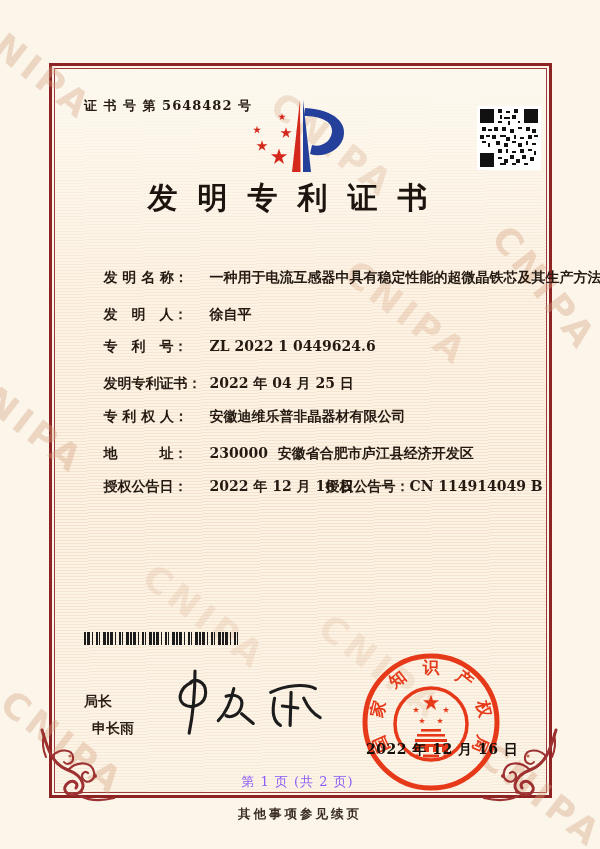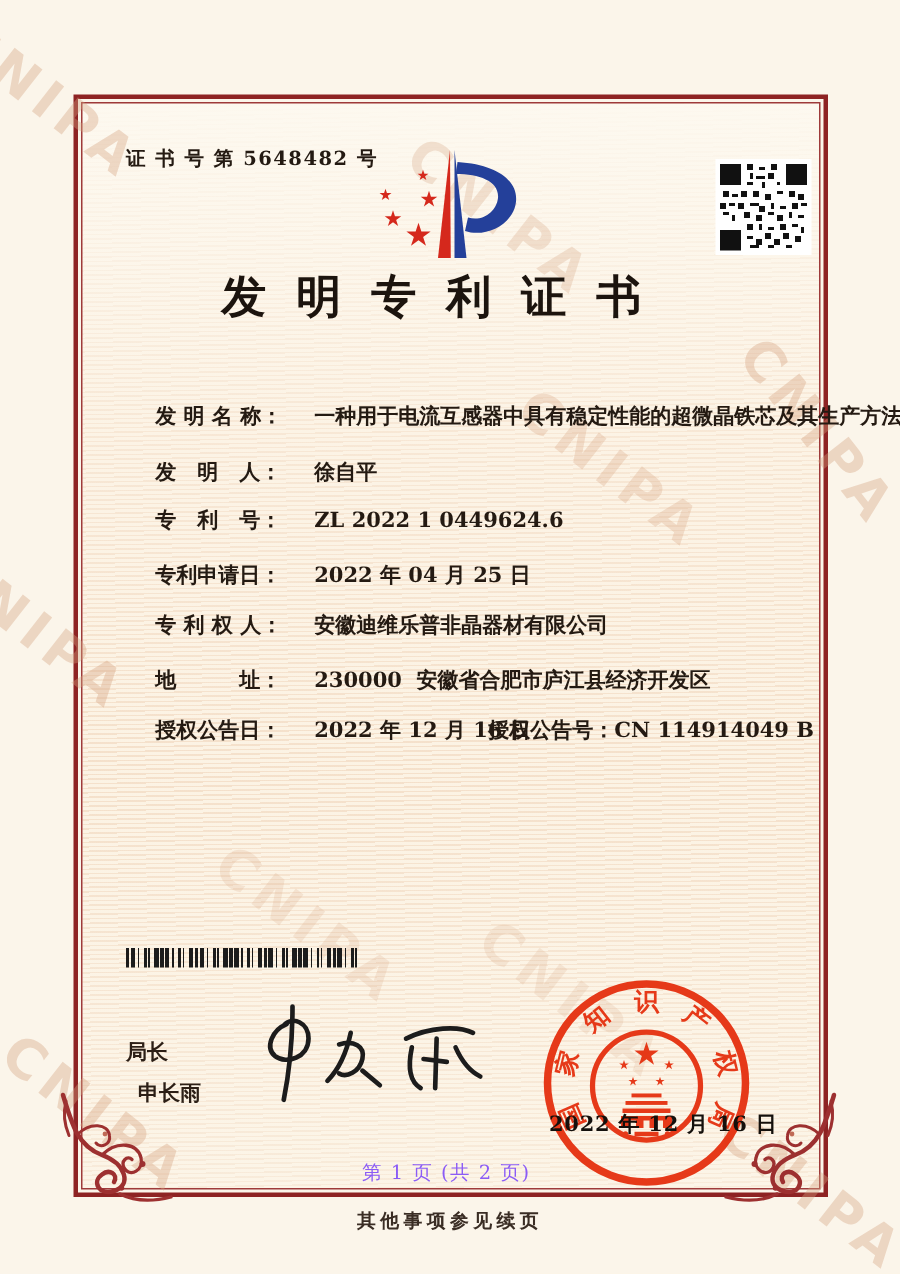--- a/index.html
+++ b/index.html
@@ -196,21 +196,21 @@
   <div class="field" style="left:84px;top:253px">
     <span class="flabel">发 明 名 称：</span><span class="fvalue">一种用于电流互感器中具有稳定性能的超微晶铁芯及其生产方法</span>
   </div>
   <div class="field" style="left:84px;top:290px">
     <span class="flabel">发　明　人：</span><span class="fvalue">徐自平</span>
   </div>
   <div class="field" style="left:84px;top:322px">
     <span class="flabel">专　利　号：</span><span class="fvalue">ZL 2022 1 0449624.6</span>
   </div>
   <div class="field" style="left:84px;top:359px">
-    <span class="flabel">专利申请日：</span><span class="fvalue">2022 年 04 月 25 日</span>
+    <span class="flabel">发明专利证书：</span><span class="fvalue">2022 年 04 月 25 日</span>
   </div>
   <div class="field" style="left:84px;top:392px">
     <span class="flabel">专 利 权 人：</span><span class="fvalue">安徽迪维乐普非晶器材有限公司</span>
   </div>
   <div class="field" style="left:84px;top:429px">
     <span class="flabel">地　　　址：</span><span class="fvalue">230000  安徽省合肥市庐江县经济开发区</span>
   </div>
   <div class="field" style="left:84px;top:462px">
     <span class="flabel">授权公告日：</span><span class="fvalue">2022 年 12 月 16 日</span>
   </div>

